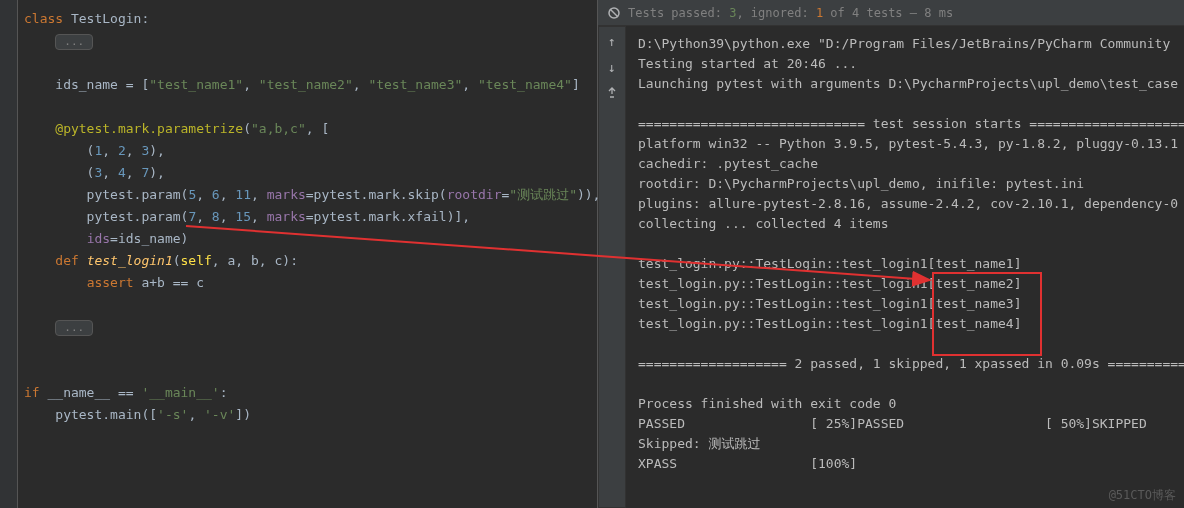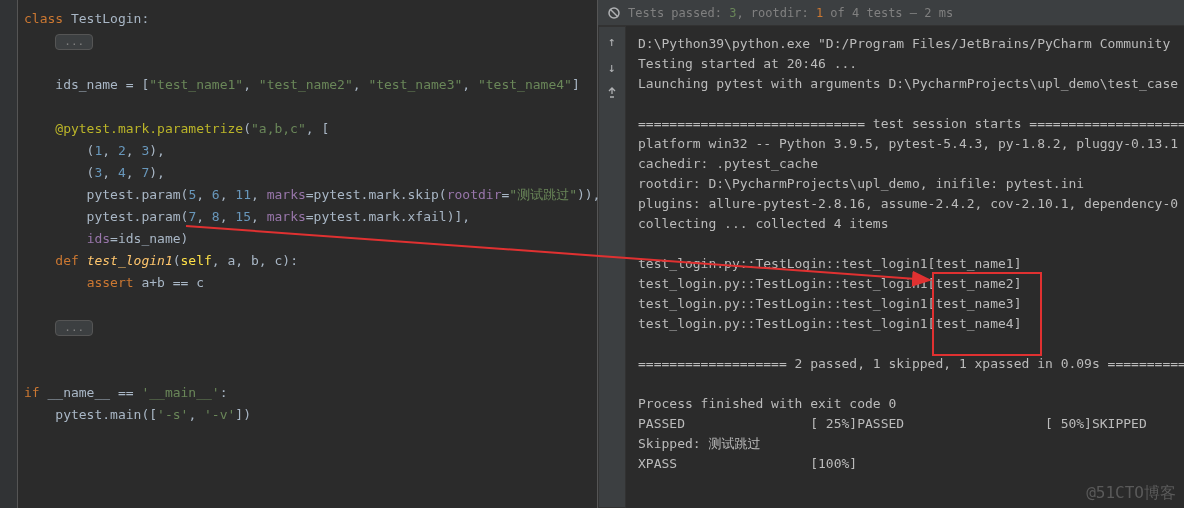--- a/index.html
+++ b/index.html
@@ -104,21 +104,21 @@
     }
     .red-arrow-svg {
       position: absolute;
       pointer-events: none;
     }
     .watermark {
       position: absolute;
       right: 8px;
       bottom: 4px;
       color: #5a5a5a;
-      font-size: 16px;
+      font-size: 12px;
     }
   </style>
 </head>
 <body>
 
 <div class="editor-pane">
   <div class="gutter"></div>
   <div class="code-area"><span class="kw">class</span> <span class="cls">TestLogin</span>:
     <span class="fold-marker">...</span>
 
@@ -142,21 +142,21 @@
 </div>
 
 <div class="run-pane">
   <div class="run-header">
     <span class="icon-slot">
       <svg width="14" height="14" viewBox="0 0 14 14">
           <circle cx="7" cy="7" r="5" fill="none" stroke="#afb1b3" stroke-width="1.5"></circle>
           <line x1="3" y1="3" x2="11" y2="11" stroke="#afb1b3" stroke-width="1.5"></line>
         </svg>
     </span>
-    <span><span>Tests passed: </span><span style="color:#6a8759">3</span><span>, rootdir: </span><span style="color:#cc7832">1</span><span> of 4 tests</span><span> – 2 ms</span></span>
+    <span><span>Tests passed: </span><span style="color:#6a8759">3</span><span>, ignored: </span><span style="color:#cc7832">1</span><span> of 4 tests</span><span> – 8 ms</span></span>
   </div>
   <div class="console"><span>D:\Python39\python.exe "D:/Program Files/JetBrains/PyCharm Community </span>
 <span>Testing started at 20:46 ...</span>
 <span>Launching pytest with arguments D:\PycharmProjects\upl_demo\test_case</span>
 <span></span>
 <span>============================= test session starts ====================</span>
 <span>platform win32 -- Python 3.9.5, pytest-5.4.3, py-1.8.2, pluggy-0.13.1</span>
 <span>cachedir: .pytest_cache</span>
 <span>rootdir: D:\PycharmProjects\upl_demo, inifile: pytest.ini</span>
 <span>plugins: allure-pytest-2.8.16, assume-2.4.2, cov-2.10.1, dependency-0</span>

